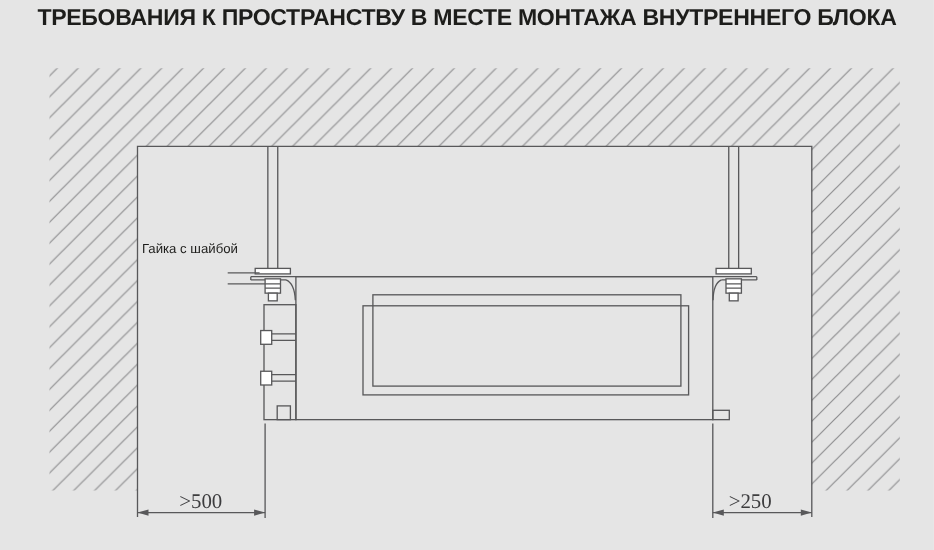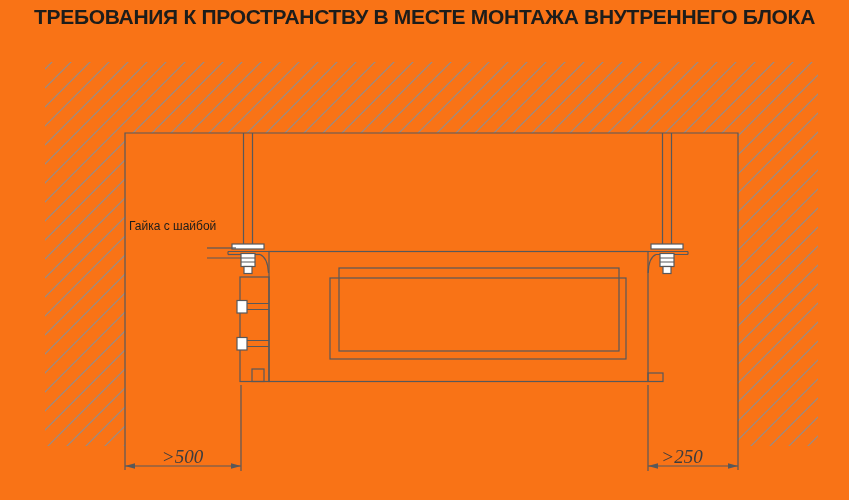--- a/index.html
+++ b/index.html
@@ -1,34 +1,33 @@
 <!DOCTYPE html>
 <html><head>
 <meta charset="utf-8">
 <style>
   html,body{margin:0;padding:0;background:#ffffff;}
   .stage{
-    position:relative;width:849px;height:500px;background:#f97316;overflow:hidden;
+    position:relative;width:849px;height:500px;background:#e5e5e5;overflow:hidden;
     font-family:"Liberation Sans",sans-serif;
   }
   .title{
     position:absolute;top:5px;left:0;width:849px;text-align:center;
     font-size:21px;font-weight:bold;letter-spacing:-0.3px;color:#1d1d1b;
     font-family:"Liberation Sans",sans-serif;white-space:nowrap;
   }
   .diagram-svg{position:absolute;top:0;left:0;}
   .callout-label{
     position:absolute;left:129px;top:219px;font-size:12px;color:#1d1d1b;
     font-family:"Liberation Sans",sans-serif;white-space:nowrap;
   }
   .dim-label{
     position:absolute;top:446px;text-align:center;
     font-family:"Liberation Serif",serif;font-size:19px;color:#3c3c3e;
     white-space:nowrap;
-    font-style:italic;
   }
   .dim-label.left{left:140px;width:85px;}
   .dim-label.right{left:649px;width:66px;}
 </style>
 </head>
 <body>
 
 <div class="stage">
 
   <div class="title">ТРЕБОВАНИЯ К ПРОСТРАНСТВУ В МЕСТЕ МОНТАЖА ВНУТРЕННЕГО БЛОКА</div>

